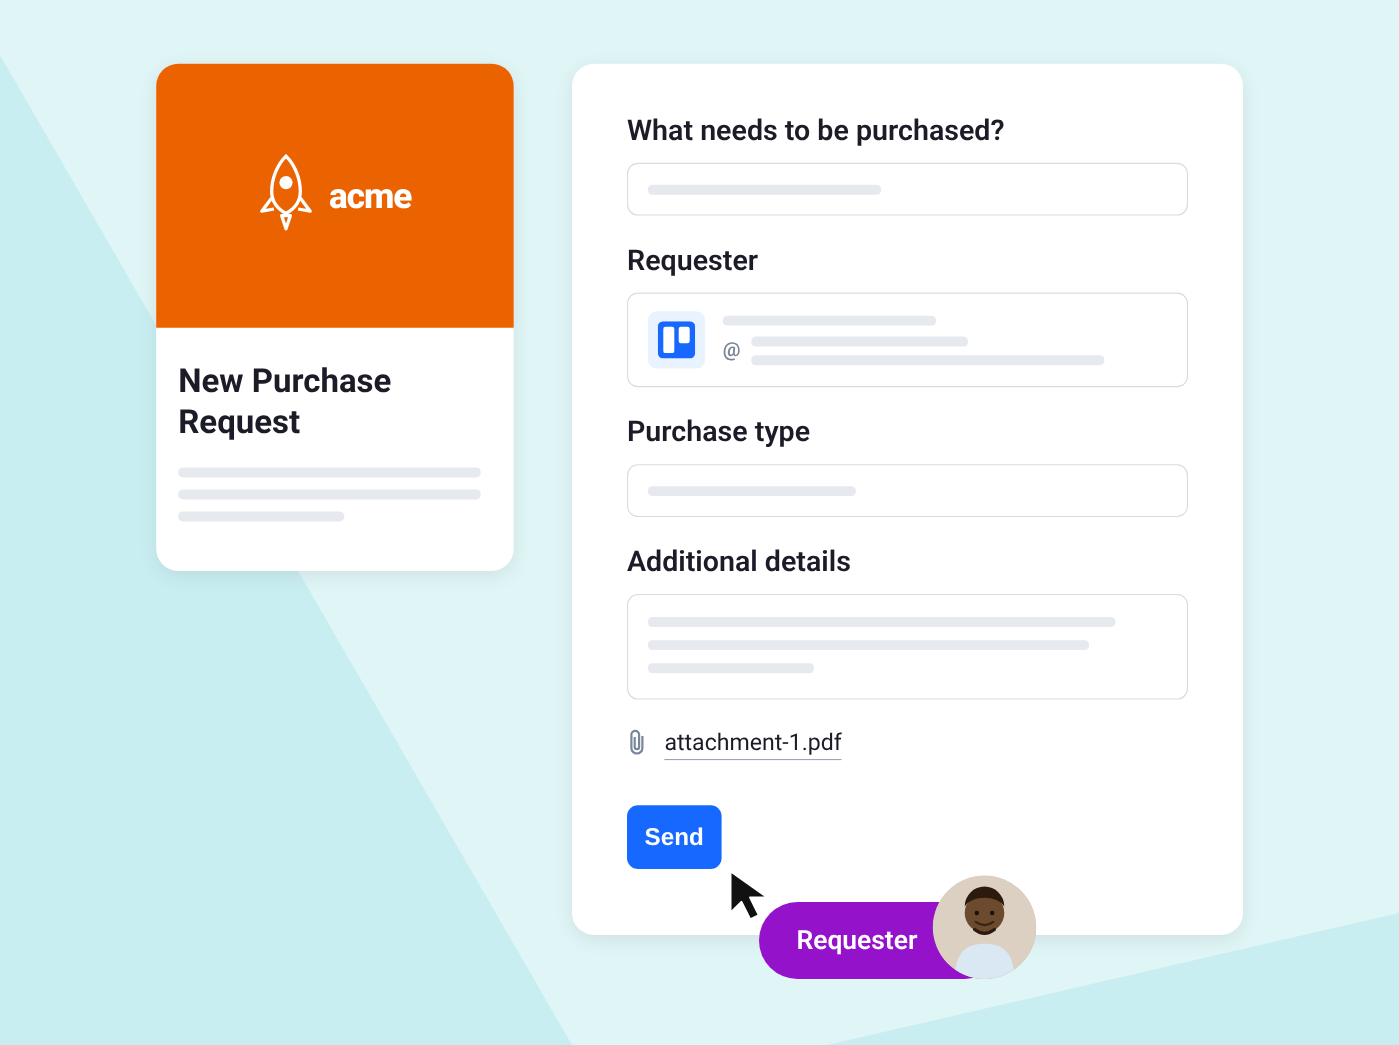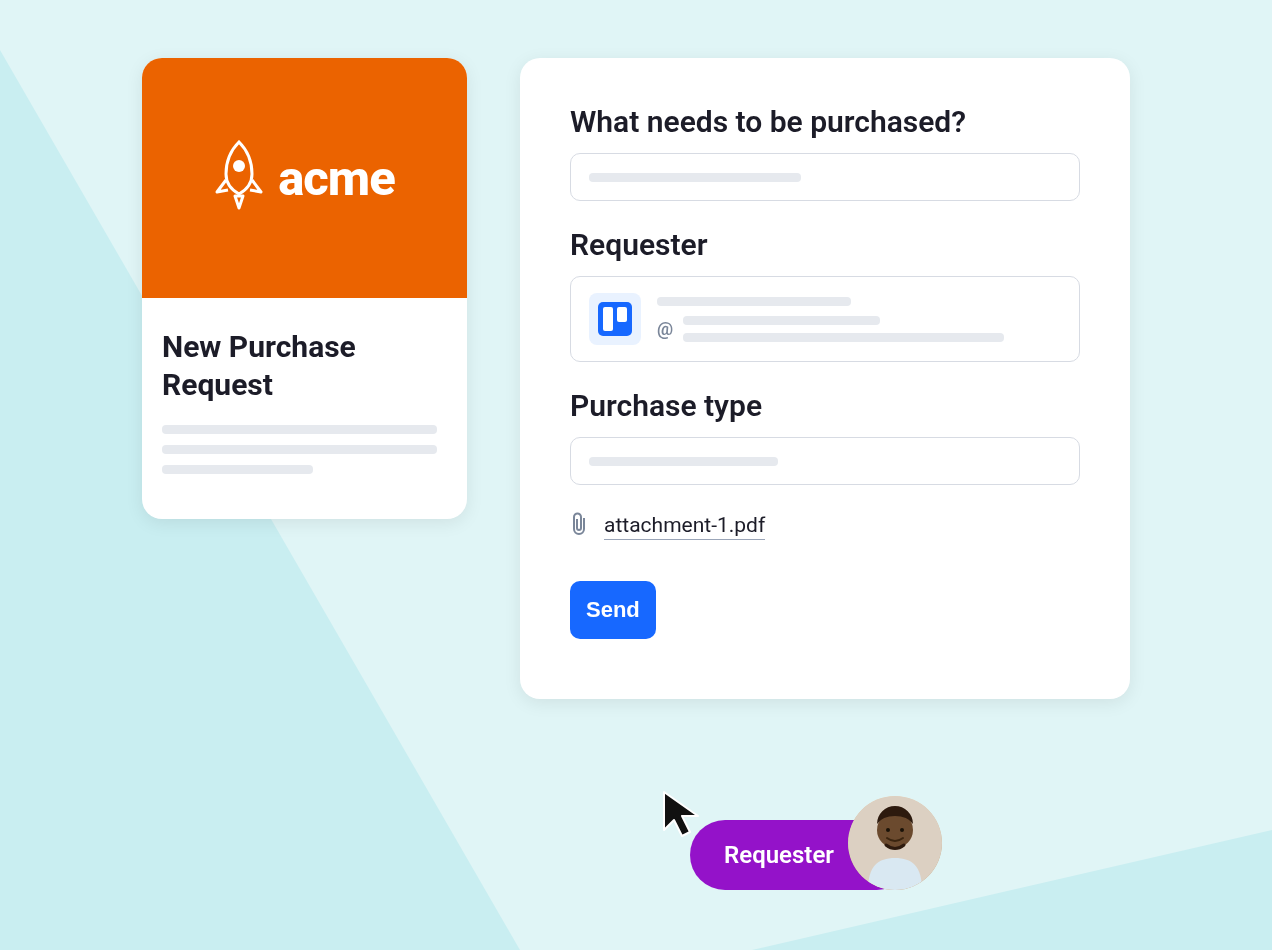--- a/index.html
+++ b/index.html
@@ -44,21 +44,21 @@
     height: 240px;
     display: flex;
     align-items: center;
     justify-content: center;
     gap: 14px;
   }
   .logo-wrap { display: flex; align-items: center; gap: 14px; }
   .logo-text {
     color: #fff;
     font-weight: 800;
-    font-size: 49px;
+    font-size: 32px;
     letter-spacing: -1px;
   }
   .preview-body { padding: 30px 30px 34px 20px; }
   .preview-title {
     font-size: 30px;
     font-weight: 700;
     color: #1c1c28;
     line-height: 1.25;
     margin-bottom: 22px;
   }
@@ -72,21 +72,21 @@
   .preview-body .skeleton.full { width: 100%; }
 
   
   .form-card {
     left: 520px; top: 58px;
     width: 610px;
     padding: 46px 50px 60px 50px;
   }
   .field-group { margin-bottom: 26px; }
   .field-label {
-    font-size: 30px;
+    font-size: 26px;
     font-weight: 600;
     color: #1c1c28;
     margin-bottom: 14px;
   }
   .input-box {
     border: 1px solid #d7dbe3;
     border-radius: 10px;
     padding: 16px 18px;
     min-height: 48px;
     display: flex;
@@ -251,20 +251,28 @@
     </div>
   </div>
 
   <div class="field-group">
     <div class="field-label">Purchase type</div>
     <div class="input-box">
       <div class="skeleton" style="width:40%"></div>
     </div>
   </div>
 
+  <div class="field-group">
+    <div class="field-label">Additional details</div>
+    <div class="details-box">
+      <div class="skeleton" style="width:90%"></div>
+      <div class="skeleton" style="width:85%"></div>
+      <div class="skeleton" style="width:32%"></div>
+    </div>
+  </div>
 
   <div class="field-group" style="margin-bottom:10px;">
     <div class="attachment-row">
       <span>
         <svg width="20" height="26" viewBox="0 0 20 26" fill="none" stroke="#7a8699" stroke-width="2">
           <path d="M14 7 V18 a5 5 0 0 1 -10 0 V6 a3.5 3.5 0 0 1 7 0 V17 a2 2 0 0 1 -4 0 V8"></path>
         </svg>
       </span>
       <span class="attachment-name">attachment-1.pdf</span>
     </div>

